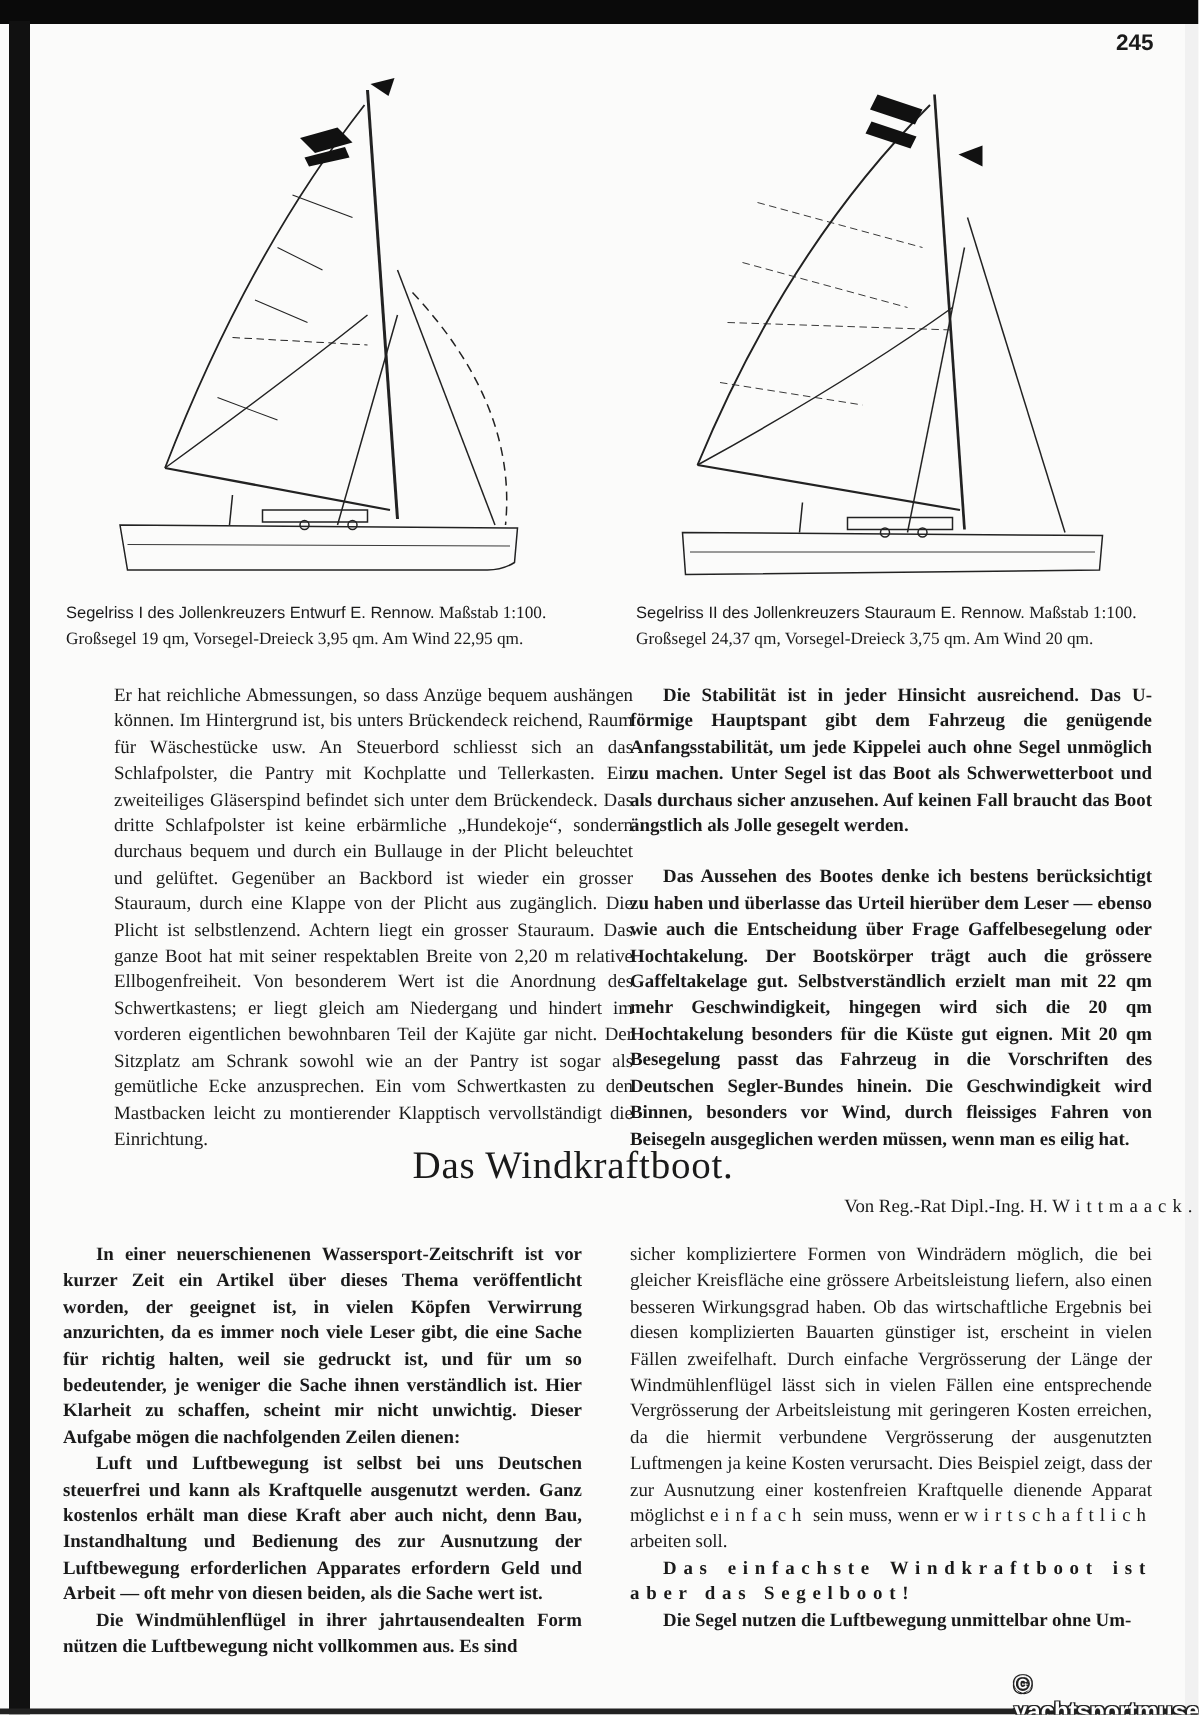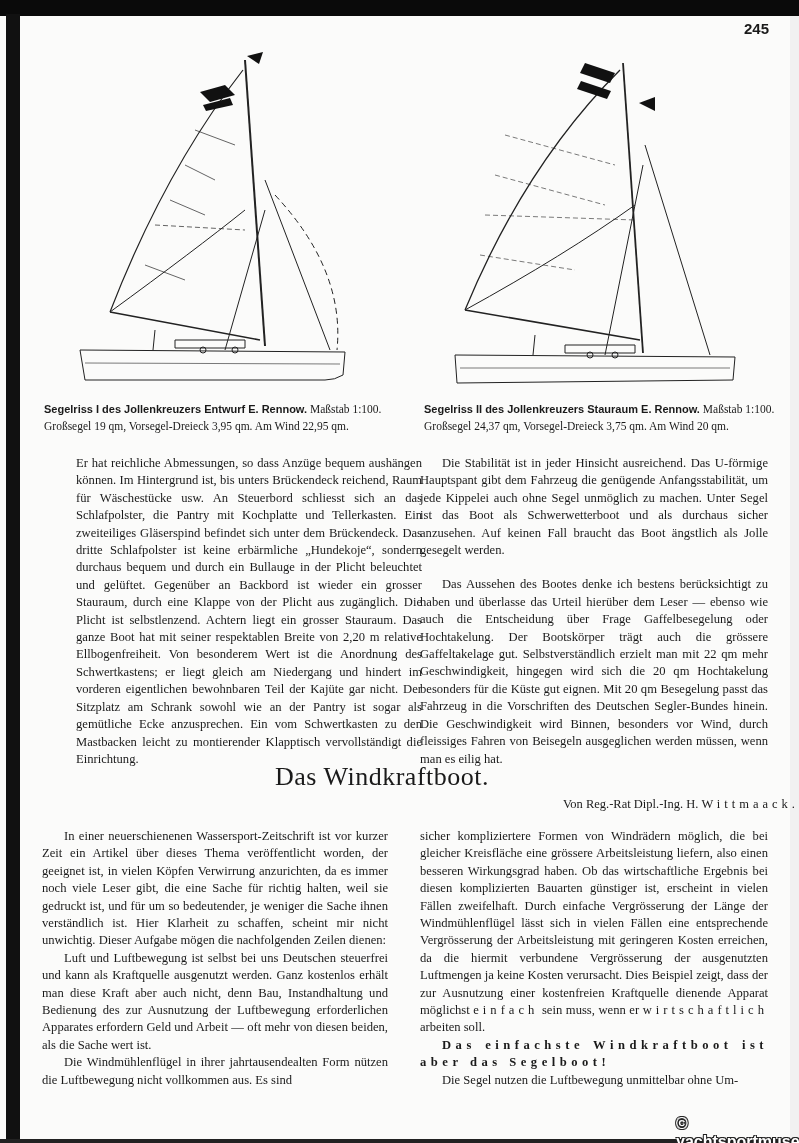--- a/index.html
+++ b/index.html
@@ -6,26 +6,26 @@
   body { width:799px; height:1143px; position:relative; overflow:hidden; background:#fbfbfa; font-family:"Liberation Serif","DejaVu Serif",serif; color:#1a1a1a; }
   .top-bar { position:absolute; left:0; top:0; width:799px; height:16px; background:#0a0a0a; }
   .left-bar { position:absolute; left:6px; top:14px; width:14px; height:1129px; background:#111; }
   .bottom-bar { position:absolute; left:0; top:1139px; width:799px; height:4px; background:#222; }
   .right-edge { position:absolute; left:790px; top:16px; width:9px; height:1127px; background:#f1f1f1; }
   .page-number { position:absolute; left:744px; top:20px; font-family:Liberation Sans, sans-serif; font-weight:bold; font-size:15px; }
   .figure { position:absolute; }
   .fig1 { left:75px; top:50px; width:280px; height:340px; }
   .fig2 { left:445px; top:55px; width:300px; height:335px; }
   .caption { position:absolute; font-size:11.5px; line-height:17px; width:370px; }
-  .caption b { font-family:"Liberation Sans",sans-serif; font-weight:bold; font-size:11px; }
+  .caption b { font-family:"Liberation Sans",sans-serif; font-weight:normal; font-size:11px; }
   .cap1 { left:44px; top:401px; }
   .cap2 { left:424px; top:401px; }
   .col { position:absolute; font-size:12.6px; line-height:17.4px; text-align:justify; }
   .col p { margin:0; }
-  .indent { text-indent:22px; }
+  .indent { text-indent:22px;font-weight:bold; }
   .colL { left:42px; width:346px; }
   .colR { left:420px; width:348px; }
   .title { position:absolute; left:0; width:764px; top:762px; text-align:center; font-size:26px; letter-spacing:0.5px; }
   .byline { position:absolute; left:0; width:799px; top:797px; text-align:right; font-size:12.5px; }
   .spaced { letter-spacing:4px; }
   .strong { font-weight:bold; }
   .watermark { position:absolute; left:646px; top:1115px; font-family:"Liberation Sans",sans-serif; font-size:16px; color:#fff; text-shadow:-1px -1px 0 #222,1px -1px 0 #222,-1px 1px 0 #222,1px 1px 0 #222; font-weight:bold;padding-left:30px; }
 </style>
 </head>
 <body>

